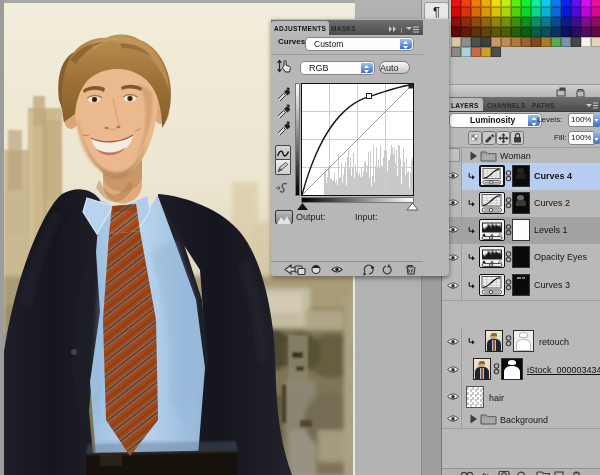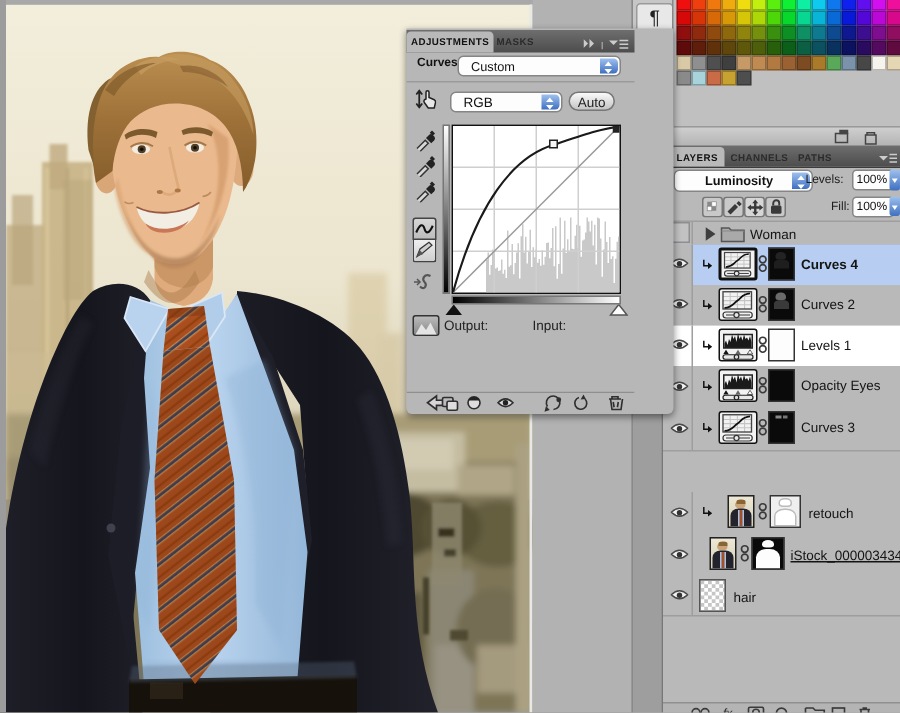--- a/index.html
+++ b/index.html
@@ -456,21 +456,21 @@
         <svg class="abs" style="left:63px;top:7px" width="7" height="12" viewBox="0 0 7 12">
           <circle cx="3.5" cy="3" r="2.2" fill="none" stroke="#3a3a3a" stroke-width="1.1"></circle>
           <circle cx="3.5" cy="8.6" r="2.2" fill="none" stroke="#3a3a3a" stroke-width="1.1"></circle>
         </svg>
         <div class="abs" style="left:70px;top:2px;width:18px;height:22px;background:#0a0a0a;border:1px solid #333;box-sizing:border-box;overflow:hidden">
           <div class="abs" style="left:28%;top:8%;width:40%;height:28%;background:#6a6a6a;border-radius:50% 50% 30% 30%"></div>
           <div class="abs" style="left:16%;top:36%;width:64%;height:30%;background:#3a3a3a;border-radius:40% 40% 0 0"></div>
         </div>
         <span class="lname" style="left:92px;top:8px">Curves 2</span>
       </div>
-<div class="lrow" style="top:69px;height:27px;background:#ffffff">
+<div class="lrow" style="top:69px;height:27px;background:#a3a3a3">
         <div class="eyecell">
           <svg class="abs" style="left:5px;top:8px" width="12" height="9" viewBox="0 0 12 9">
             <path d="M0.5 4.5 Q6 -0.8 11.5 4.5 Q6 9.8 0.5 4.5 Z" fill="#f2f2f2" stroke="#4a4a4a" stroke-width="1"></path>
             <circle cx="6" cy="4.8" r="1.8" fill="#333"></circle>
             <path d="M2 5.5 Q6 8.6 10 5.5" fill="none" stroke="#4a4a4a" stroke-width=".6"></path>
           </svg>
         </div>
         <svg class="abs" style="left:26px;top:10px" width="7" height="8" viewBox="0 0 7 8">
           <path d="M1.2 0 v4.2 h3.5" fill="none" stroke="#111" stroke-width="1"></path>
           <path d="M4 2 L6.8 4.2 L4 6.4 Z" fill="#111"></path>
@@ -617,20 +617,37 @@
         <div class="eyecell">
           <svg class="abs" style="left:5px;top:8px" width="12" height="9" viewBox="0 0 12 9">
             <path d="M0.5 4.5 Q6 -0.8 11.5 4.5 Q6 9.8 0.5 4.5 Z" fill="#f2f2f2" stroke="#4a4a4a" stroke-width="1"></path>
             <circle cx="6" cy="4.8" r="1.8" fill="#333"></circle>
             <path d="M2 5.5 Q6 8.6 10 5.5" fill="none" stroke="#4a4a4a" stroke-width=".6"></path>
           </svg>
         </div>
         <div class="abs" style="left:24px;top:2px;width:18px;height:22px;border:1px solid #555;box-sizing:border-box;background:repeating-conic-gradient(#fff 0 25%,#c6c6c6 0 50%) 0 0/5px 5px"></div>
         <span class="lname" style="left:47px;top:9px">hair</span>
       </div>
+<div class="lrow" style="top:262px;height:18px;background:#b9b9b9">
+        <div class="eyecell">
+          <svg class="abs" style="left:5px;top:4px" width="12" height="9" viewBox="0 0 12 9">
+            <path d="M0.5 4.5 Q6 -0.8 11.5 4.5 Q6 9.8 0.5 4.5 Z" fill="#f2f2f2" stroke="#4a4a4a" stroke-width="1"></path>
+            <circle cx="6" cy="4.8" r="1.8" fill="#333"></circle>
+            <path d="M2 5.5 Q6 8.6 10 5.5" fill="none" stroke="#4a4a4a" stroke-width=".6"></path>
+          </svg>
+        </div>
+        <svg class="abs" style="left:27px;top:4px" width="9" height="10" viewBox="0 0 9 10">
+          <path d="M1.5 0.5 L8 5 L1.5 9.5 Z" fill="#3f3f3f"></path>
+        </svg>
+        <svg class="abs" style="left:38px;top:2px" width="17" height="13" viewBox="0 0 17 13">
+          <path d="M1 3 h5 l1.5 1.5 H16 V12 H1 Z" fill="#a9a9a9" stroke="#555" stroke-width="1"></path>
+          <path d="M1 5 h15" stroke="#8a8a8a" stroke-width=".8"></path>
+        </svg>
+        <span class="lname" style="left:58px;top:5px">Background</span>
+      </div>
 <div class="abs" style="left:0;top:320px;width:159px;height:8px;border-top:1px solid #8f8f8f;background:#b4b4b4">
 <svg width="159" height="8" viewBox="0 0 159 8" style="display:block">
           <g fill="none" stroke="#3a3a3a" stroke-width="1.1">
 <circle cx="22" cy="6" r="2.6"></circle>
             <circle cx="28" cy="6" r="2.6"></circle>
 <text x="40" y="9" font-size="8" font-style="italic" stroke="none" fill="#2a2a2a">fx</text>
 <rect x="57" y="2.5" width="10" height="7" rx="1"></rect>
             <circle cx="62" cy="6" r="2.2"></circle>
 <circle cx="79" cy="6.5" r="3.4"></circle>
 <path d="M95 3 h5 l1.5 1.5 h6 V8 M95 8 V3"></path>
@@ -660,21 +677,21 @@
             <path d="M5.5 1 L8 4 H3 Z M5.5 9 L3 6 H8 Z" fill="#fff"></path>
           </svg></span></div>
 
 <svg class="abs" style="left:6px;top:40px" width="14" height="15" viewBox="0 0 14 15">
 <path d="M2.5 2 L2.5 12 M0.5 4 L2.5 1.5 L4.5 4 M0.5 10 L2.5 12.5 L4.5 10" stroke="#222" stroke-width="1.2" fill="none"></path>
 <path d="M7 7 V2.5 a1 1 0 0 1 2 0 V6 l3.5 1.5 c1 .5 1 1 .8 2 l-.8 3.5 H8.5 L6 9.5 c-.8-1-.4-2 1-2.5 Z" fill="#e8e8e8" stroke="#222" stroke-width="1"></path>
       </svg>
 <div class="pill" style="left:29px;top:42px;width:73px;height:12px"><span style="margin-left:8px;line-height:12px">RGB</span><span class="stepper"><svg width="11" height="10" viewBox="0 0 11 10" style="margin-top:1px">
             <path d="M5.5 1 L8 4 H3 Z M5.5 9 L3 6 H8 Z" fill="#fff"></path>
           </svg></span></div>
-<div class="abs" style="left:108px;top:42px;width:31px;height:13px;background:linear-gradient(#fafafa,#c4c4c4);border:1px solid #777;border-radius:7px;font-size:9px;color:#222;text-align:center;line-height:13px;box-sizing:border-box">Auto</div>
+<div class="abs" style="left:108px;top:42px;width:31px;height:13px;background:linear-gradient(#fafafa,#c4c4c4);border:1px solid #777;border-radius:7px;font-size:9px;color:#222;text-align:left;line-height:13px;box-sizing:border-box">Auto</div>
 
 <svg class="abs" style="left:5px;top:67px" width="15" height="15" viewBox="0 0 15 15">
 <path d="M2 13 L7.5 7.5 L9.5 9.5 L4 15" fill="#d8d8d8" stroke="#333" stroke-width="1"></path>
 <path d="M8 6 l3.5 3.5 2-2 a1.8 1.8 0 0 0 0-2.5 l-1-1 a1.8 1.8 0 0 0-2.5 0 Z" fill="#222"></path>
 <path d="M10.5 2.5 l2 2 1.5-1.5 -2-2 Z" fill="#222"></path>
       </svg>
 <svg class="abs" style="left:5px;top:84px" width="15" height="15" viewBox="0 0 15 15">
 <path d="M2 13 L7.5 7.5 L9.5 9.5 L4 15" fill="#d8d8d8" stroke="#333" stroke-width="1"></path>
 <path d="M8 6 l3.5 3.5 2-2 a1.8 1.8 0 0 0 0-2.5 l-1-1 a1.8 1.8 0 0 0-2.5 0 Z" fill="#222"></path>
 <path d="M10.5 2.5 l2 2 1.5-1.5 -2-2 Z" fill="#222"></path>

